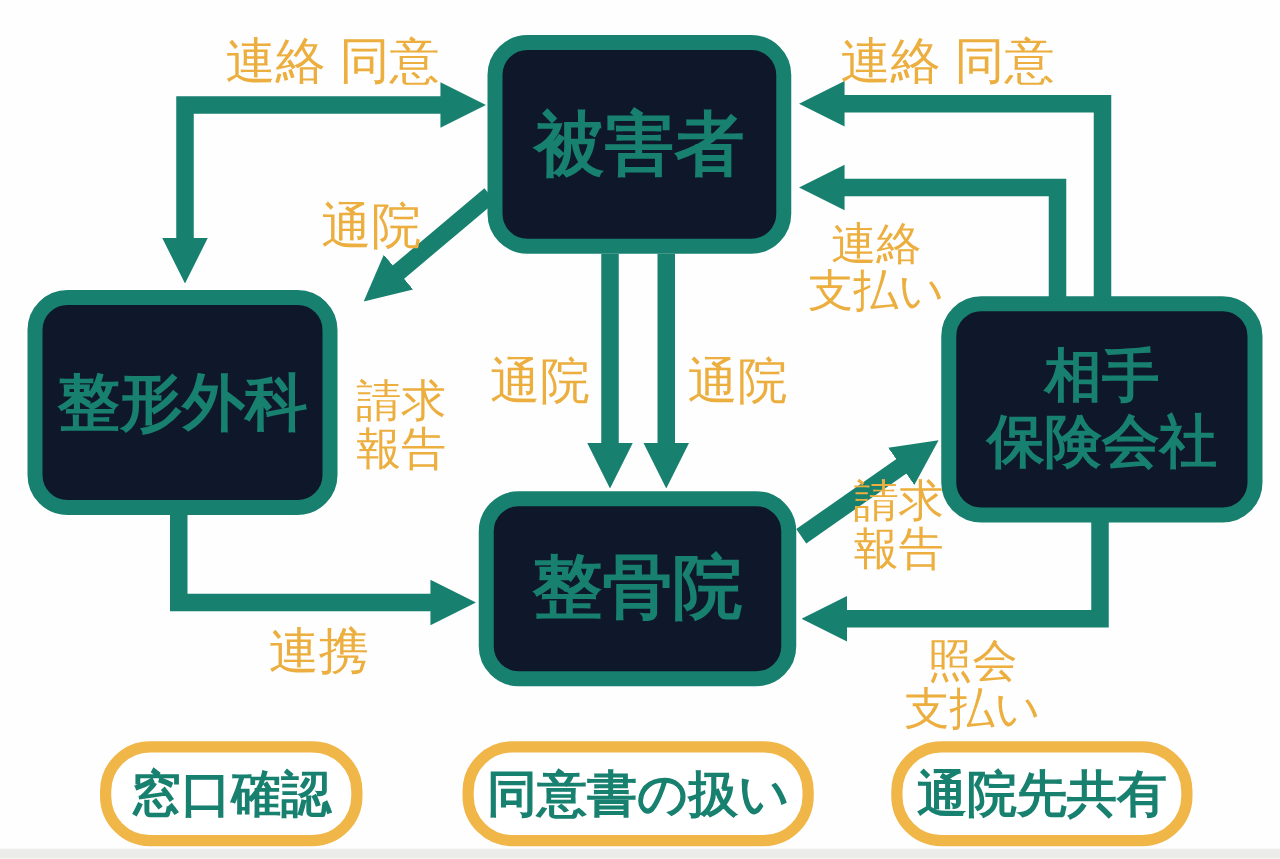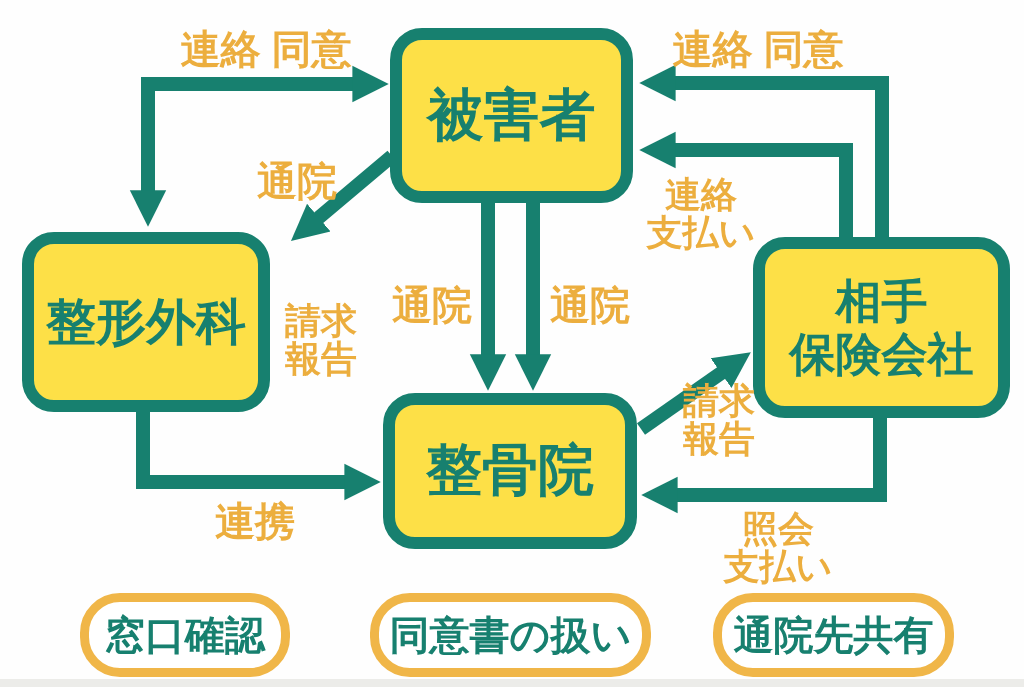--- a/index.html
+++ b/index.html
@@ -10,40 +10,40 @@
   .diagram{
     position:relative;
     width:1024px;height:687px;
     background:#fefefe;
     overflow:hidden;
   }
   .edges-svg{position:absolute;left:0;top:0;width:1024px;height:687px;}
 
   .node{
     position:absolute;
-    background:#fde047;
+    background:#0f172a;
     border:12px solid #17806F;
     border-radius:32px;
     box-sizing:border-box;
     display:flex;flex-direction:column;align-items:center;justify-content:center;
     color:#17806F;
     font-weight:700;
     text-align:center;
     z-index:2;
   }
   .node-victim{left:390px;top:28px;width:243px;height:175px;font-size:56px;}
   .node-orthopedic{left:22px;top:232px;width:248px;height:180px;font-size:50px;text-align:center;}
-  .node-insurer{left:753px;top:237px;width:257px;height:181px;font-size:46px;line-height:1.15;}
+  .node-insurer{left:753px;top:237px;width:257px;height:181px;font-size:46px;line-height:1.15;font-family:Liberation Serif, serif;}
   .node-osteopath{left:383px;top:393px;width:254px;height:156px;font-size:56px;}
   .node span{display:block;}
 
   .edge-label{
     position:absolute;
     color:#ECAE3E;
-    font-weight:700;
+    font-weight:400;
     text-align:center;
     line-height:1.06;
     z-index:3;
     white-space:nowrap;
   }
   .edge-label span{display:block;}
   .lbl-contact-consent-left{left:172px;top:28px;width:188px;font-size:40px;}
   .lbl-visit-diag{left:252px;top:160px;width:90px;font-size:40px;}
   .lbl-billing-report-left{left:276px;top:302px;width:90px;font-size:36px;}
   .lbl-visit-center-left{left:390px;top:284px;width:84px;font-size:40px;}

